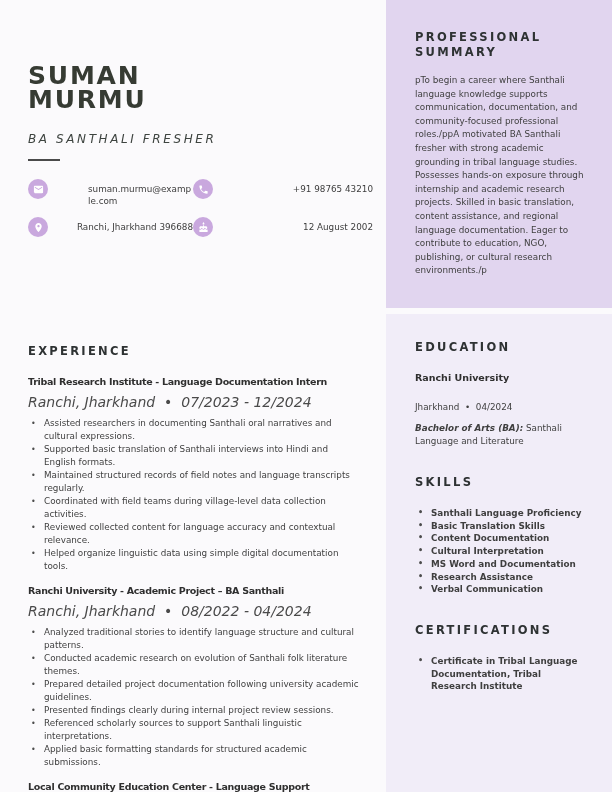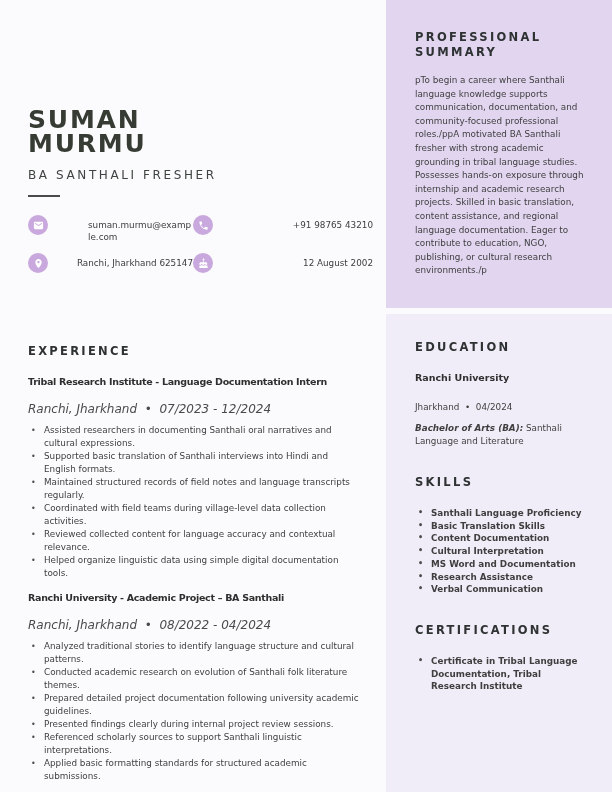--- a/index.html
+++ b/index.html
@@ -18,26 +18,27 @@
   }
   .panel-bottom {
     position:absolute; left:386px; top:314px; width:226px; height:478px;
     background:#F1EDF8;
   }
 
   
   .header-area { position:absolute; left:28px; top:64px; width:345px; }
   .name {
     font-size:25px; font-weight:700; line-height:24px;
-    letter-spacing:1.8px; color:#363B33;margin-top:44px;
+    letter-spacing:1.8px; color:#363B33;
   }
   .name span { display:block; }
   .subtitle {
-    margin-top:12px; font-size:12px; letter-spacing:2.6px;
+    margin-top:20px; font-size:12px; letter-spacing:2.6px;
     color:#3E4440;
+    font-style:italic;
   }
   .divider { margin-top:13px; width:32px; height:2px; background:#4A4A4A; }
 
   .contact-grid {
     margin-top:18px; display:grid; grid-template-columns:165px auto;
     row-gap:10px;
   }
   .contact-item { display:flex; align-items:flex-start; gap:7px;justify-content:space-between; }
   .icon-circle {
     width:20px; height:20px; border-radius:50%; background:#C9A8DE;
@@ -63,21 +64,21 @@
 
   
   .left-col { position:absolute; left:28px; top:344px; width:334px; }
   .left-col .section-heading { margin-bottom:17px; }
   .job { margin-bottom:12px; }
   .job-title {
     font-size:9.5px; font-weight:700; letter-spacing:-0.3px;
     color:#2F2F2F; line-height:12px;
   }
   .job-meta {
-    margin-top:16px; font-size:12px; font-style:italic; color:#4A4A4A;
+    margin-top:9px; font-size:14px; font-style:italic; color:#4A4A4A;
     line-height:11px;
   }
   .job-meta .sep { font-style:normal; }
   ul.bullet-list { margin-top:9px; list-style:none; }
   ul.bullet-list li {
     position:relative; padding-left:16px;
     font-size:8.8px; line-height:13px; color:#3F3F3F;
   }
   ul.bullet-list li::before {
     content:"\2022"; position:absolute; left:3px; top:0;
@@ -127,21 +128,21 @@
             </svg>
         </span>
         <span class="contact-text">+91 98765 43210</span>
       </div>
       <div class="contact-item">
         <span class="icon-circle">
           <svg viewBox="0 0 24 24">
               <path d="M12 2C8.13 2 5 5.13 5 9c0 5.25 7 13 7 13s7-7.75 7-13c0-3.87-3.13-7-7-7zm0 9.5c-1.38 0-2.5-1.12-2.5-2.5s1.12-2.5 2.5-2.5 2.5 1.12 2.5 2.5-1.12 2.5-2.5 2.5z"></path>
             </svg>
         </span>
-        <span class="contact-text">Ranchi, Jharkhand 625147</span>
+        <span class="contact-text">Ranchi, Jharkhand 396688</span>
       </div>
       <div class="contact-item">
         <span class="icon-circle">
           <svg viewBox="0 0 24 24">
               <path d="M12 6c1.11 0 2-.9 2-2 0-.38-.1-.73-.29-1.03L12 0l-1.71 2.97c-.19.3-.29.65-.29 1.03 0 1.1.9 2 2 2zm4.6 9.99l-1.07-1.07-1.08 1.07c-1.3 1.3-3.58 1.31-4.89 0l-1.07-1.07-1.09 1.07c-.65.65-1.52 1.01-2.44 1.01-.73 0-1.4-.23-1.96-.61V21c0 .55.45 1 1 1h16c.55 0 1-.45 1-1v-4.61c-.56.38-1.23.61-1.96.61-.92 0-1.79-.36-2.44-1.01zM18 9h-5V7h-2v2H6c-1.66 0-3 1.34-3 3v1.54c0 .98.8 1.78 1.78 1.78.48 0 .92-.18 1.25-.52l2.14-2.12 2.13 2.13c.68.68 1.87.68 2.55 0l2.13-2.12 2.13 2.12c.33.33.77.52 1.25.52.98 0 1.78-.8 1.78-1.78V12c0-1.66-1.34-3-3-3z"></path>
             </svg>
         </span>
         <span class="contact-text">12 August 2002</span>
       </div>
     </div>

